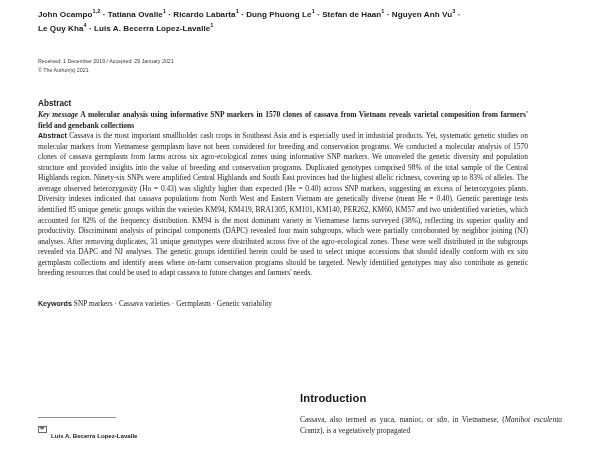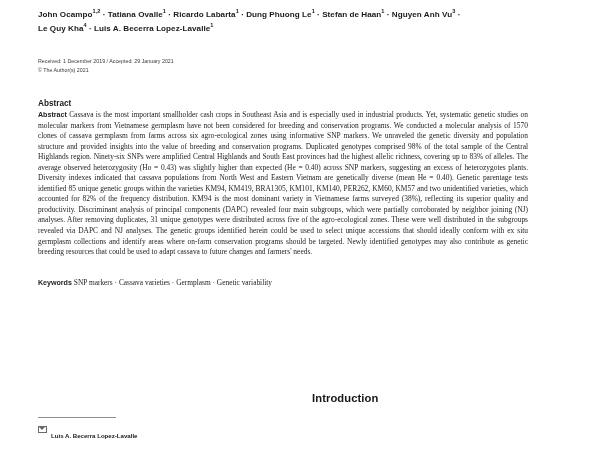--- a/index.html
+++ b/index.html
@@ -142,21 +142,21 @@
     font-family: "Liberation Sans", "DejaVu Sans", sans-serif;
     font-weight: bold;
     font-size: 6.1px;
     line-height: 8.6px;
     color: #1a1a1a;
   }
 
   
   .rightcol {
     position: absolute;
-    left: 312px;
+    left: 300px;
     top: 392px;
     width: 262px;
   }
   .sec-heading {
     font-family: "Liberation Sans", "DejaVu Sans", sans-serif;
     font-weight: bold;
     font-size: 11.2px;
     color: #161616;
     letter-spacing: 0.1px;
     margin: 0 0 11px 0;
@@ -180,20 +180,24 @@
     <div id="author-line-2"><span>Le Quy Kha</span><sup>4</sup><span class="sep"> · </span><span>Luis A. Becerra Lopez-Lavalle</span><sup>1</sup></div>
   </div>
 
   <div class="history">
     <div>Received: 1 December 2019 / Accepted: 29 January 2021</div>
     <div>© The Author(s) 2021</div>
   </div>
 
   <div class="abstract-block">
     <div class="abs-heading">Abstract</div>
+    <p class="keymsg">
+      <span class="keymsg-lbl">Key message</span>
+      <span>A molecular analysis using informative SNP markers in 1570 clones of cassava from Vietnam reveals varietal composition from farmers' field and genebank collections</span>
+    </p>
     <p class="abs-para">
       <span class="abs-lbl">Abstract</span>
       <span>Cassava is the most important smallholder cash crops in Southeast Asia and is especially used in industrial products. Yet, systematic genetic studies on molecular markers from Vietnamese germplasm have not been considered for breeding and conservation programs. We conducted a molecular analysis of 1570 clones of cassava germplasm from farms across six agro-ecological zones using informative SNP markers. We unraveled the genetic diversity and population structure and provided insights into the value of breeding and conservation programs. Duplicated genotypes comprised 98% of the total sample of the Central Highlands region. Ninety-six SNPs were amplified Central Highlands and South East provinces had the highest allelic richness, covering up to 83% of alleles. The average observed heterozygosity (Ho = 0.43) was slightly higher than expected (He = 0.40) across SNP markers, suggesting an excess of heterozygotes plants. Diversity indexes indicated that cassava populations from North West and Eastern Vietnam are genetically diverse (mean He = 0.40). Genetic parentage tests identified 85 unique genetic groups within the varieties KM94, KM419, BRA1305, KM101, KM140, PER262, KM60, KM57 and two unidentified varieties, which accounted for 82% of the frequency distribution. KM94 is the most dominant variety in Vietnamese farms surveyed (38%), reflecting its superior quality and productivity. Discriminant analysis of principal components (DAPC) revealed four main subgroups, which were partially corroborated by neighbor joining (NJ) analyses. After removing duplicates, 31 unique genotypes were distributed across five of the agro-ecological zones. These were well distributed in the subgroups revealed via DAPC and NJ analyses. The genetic groups identified herein could be used to select unique accessions that should ideally conform with ex situ germplasm collections and identify areas where on-farm conservation programs should be targeted. Newly identified genotypes may also contribute as genetic breeding resources that could be used to adapt cassava to future changes and farmers' needs.</span>
     </p>
   </div>
 
   <div class="keywords">
     <span class="kw-lbl">Keywords</span>
     <span id="keywords-values"> <span>SNP markers</span><span> ·</span> <span>Cassava varieties</span><span> ·</span> <span>Germplasm</span><span> ·</span> <span>Genetic variability</span></span>
   </div>
@@ -204,15 +208,16 @@
       <span class="env-icon"></span>
       <span>
         <span class="fn-name">Luis A. Becerra Lopez-Lavalle</span><br>
         
       </span>
     </div>
   </div>
 
   <div class="rightcol">
     <h2 class="sec-heading">Introduction</h2>
+    <p class="intro-para" id="intro-para"><span>Cassava, also termed as yuca, manioc, or </span><i>sắn</i><span>, in Vietnamese, (</span><i>Manihot esculenta</i><span> Crantz), is a vegetatively propagated</span></p>
   </div>
 
 </div>
 
 </body></html>

